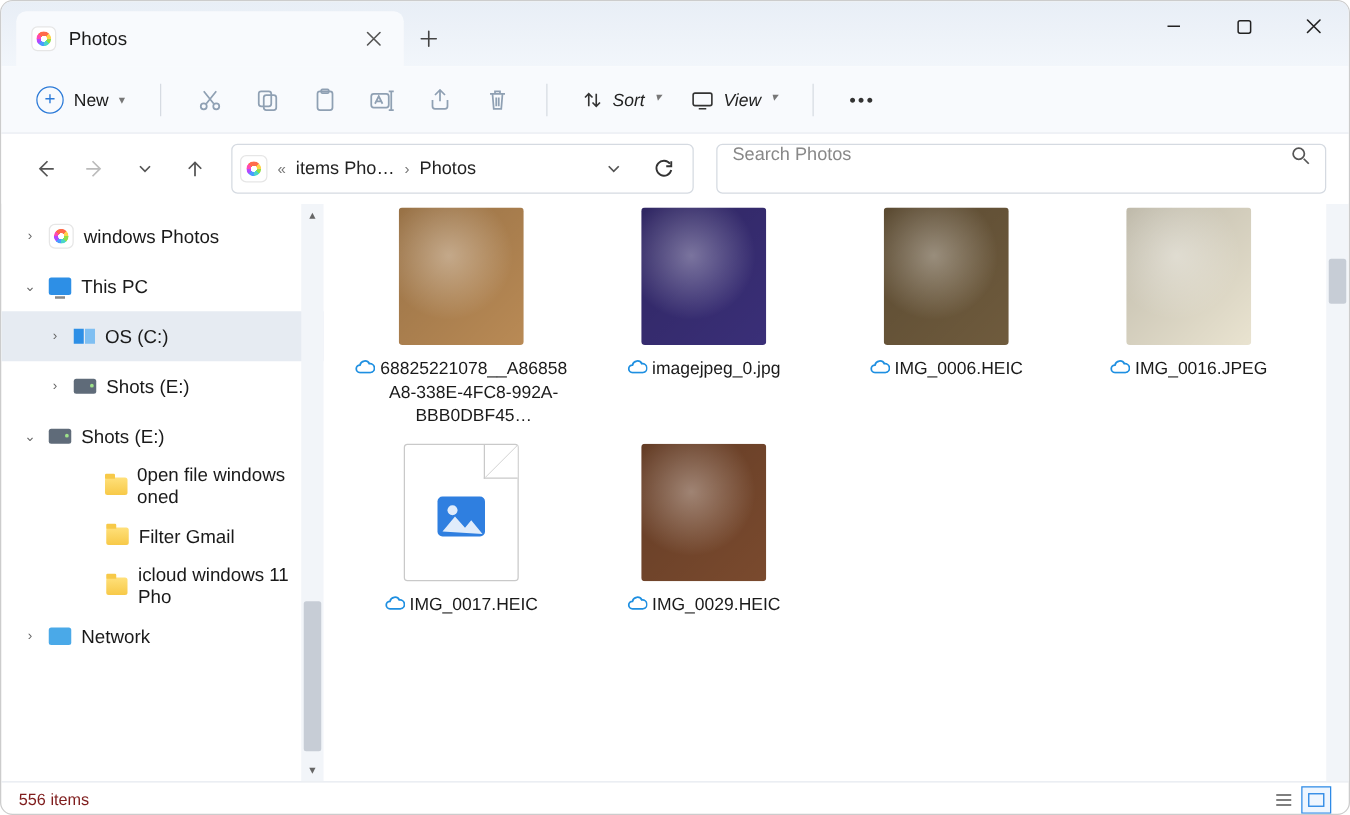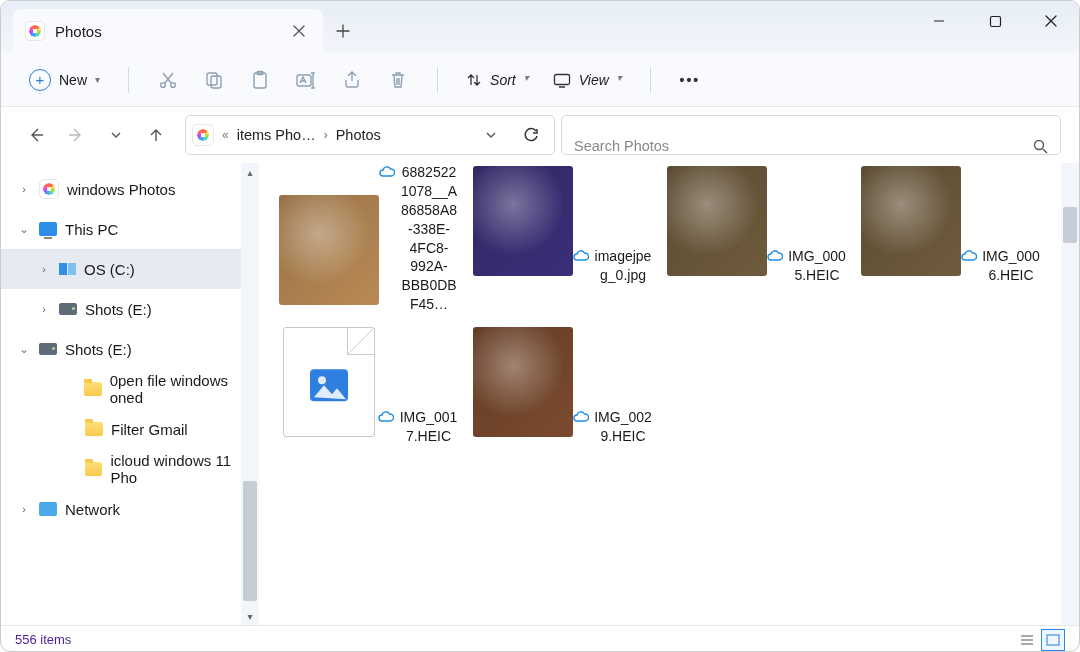--- a/index.html
+++ b/index.html
@@ -24,56 +24,56 @@
 .chev { font-size: 10px; color: #777; }
 
 
 .navrow { height: 56px; background: #fff; display: flex; align-items: center; padding: 0 18px; gap: 6px; }
 .navbtn { width: 34px; height: 34px; display: flex; align-items: center; justify-content: center; color: #999; cursor: pointer; border-radius: 5px; }
 .navbtn.active { color: #333; }
 .addressbar { flex: 0 0 370px; height: 40px; border: 1px solid #d5dae1; border-radius: 5px; display: flex; align-items: center; padding: 0 6px; gap: 6px; margin-left: 6px; }
 .crumb { display: flex; align-items: center; gap: 4px; font-size: 14.5px; color: #222; }
 .crumbsep { color: #777; font-size: 12px; padding: 0 2px; }
 .addrspacer { flex: 1; }
-.searchbox { flex: 1; height: 40px; border: 1px solid #d5dae1; border-radius: 5px; display: flex; align-items: flex-end; padding: 0 12px; color: #888; }
+.searchbox { flex: 1; height: 40px; border: 1px solid #d5dae1; border-radius: 5px; display: flex; align-items: flex-start; padding: 0 12px; margin-left: 12px; color: #888; }
 .searchbox input { border: none; outline: none; flex: 1; font-size: 14.5px; color: #333; background: transparent; }
 .searchbox input::placeholder { color: #888; }
 
 
 .body { display: flex; height: calc(652px - 52px - 54px - 56px - 28px); }
 .sidebar { width: 258px; overflow: hidden; position: relative; padding-top: 6px; }
 .treeitem { display: flex; align-items: center; height: 40px; padding-left: 16px; gap: 8px; cursor: pointer; font-size: 15px; }
 .treeitem.sub { padding-left: 36px; }
 .treeitem.sub2 { padding-left: 62px; }
 .treeitem.selected { background: #e6ebf2; }
 .treecaret { width: 14px; text-align: center; color: #666; font-size: 11px; }
 .treespacer { width: 14px; }
 .sbscroll { position: absolute; right: 0; top: 0; width: 18px; bottom: 0; display: flex; flex-direction: column; align-items: center; background: #f2f5f9; }
 .sbscroll .thumb { width: 14px; height: 120px; background: #c7cdd6; margin-top: 260px; border-radius: 2px; }
 .sbscroll .arrow { width: 18px; height: 18px; display: flex; align-items: center; justify-content: center; color: #666; font-size: 10px; }
 .sbscroll .track { flex: 1; }
 
 .content { flex: 1; overflow: hidden; position: relative; }
 .grid { display: grid; grid-template-columns: repeat(4, 180px); gap: 10px 14px; padding: 0 16px 10px 20px; align-items: start; }
-.item { width: 180px; display: flex; flex-direction: row; align-items: flex-end; }
+.item { width: 180px; display: flex; flex-direction: column; align-items: center; }
 .thumb { width: 150px; height: 116px; display: flex; align-items: center; justify-content: center; margin-bottom: 6px; }
 .thumb .imgph { width: 100px; height: 110px; border-radius: 3px; }
 .thumb .docph { width: 92px; height: 110px; border: 1px solid #c9c9c9; background: #fff; position: relative; border-radius: 3px; }
 .thumb .docph::before { content: ""; position: absolute; top: 0; right: 0; width: 26px; height: 26px; background: linear-gradient(135deg, transparent 49%, #c9c9c9 50%, #fff 52%); border-bottom: 1px solid #c9c9c9; border-left: 1px solid #c9c9c9; }
 .thumb .docph .picglyph { position: absolute; top: 50%; left: 50%; transform: translate(-50%, -40%); }
 .caption { display: flex; align-items: flex-start; gap: 4px; font-size: 14px; line-height: 1.35; text-align: center; max-width: 170px; }
 .caption .cloud { color: #1e8fe1; flex: 0 0 auto; margin-top: 2px; }
 .caption .txt { word-break: break-word; }
 
 .ctscroll { position: absolute; right: 0; top: 0; bottom: 0; width: 18px; background: #f2f5f9; display: flex; flex-direction: column; align-items: center; }
 .ctscroll .thumb2 { width: 14px; height: 36px; background: #c7cdd6; margin-top: 44px; border-radius: 2px; }
 
 
 .status { height: 28px; border-top: 1px solid #e5e9ef; display: flex; align-items: center; padding: 0 14px; font-size: 13px; color: #4a6; color: #2563c0; }
-.status .count { color: #4c1d95; }
+.status .count { color: #7f1d1d; }
 .status .viewbtns { margin-left: auto; display: flex; gap: 2px; }
 .status .vb { width: 24px; height: 22px; border: 1px solid transparent; display: flex; align-items: center; justify-content: center; color: #555; cursor: pointer; }
 .status .vb.active { border-color: #2e8ae6; color: #2e8ae6; background: #eef6ff; }
 
 
 .folder { width: 18px; height: 14px; background: linear-gradient(#ffe07a, #f7c948); border-radius: 2px; position: relative; }
 .folder::before { content: ""; position: absolute; top: -3px; left: 0; width: 8px; height: 4px; background: #f7c948; border-radius: 1px 1px 0 0; }
 .driveico { width: 18px; height: 12px; background: #5f6b79; border-radius: 2px; position: relative; }
 .driveico::after { content: ""; position: absolute; right: 2px; top: 4px; width: 3px; height: 3px; background: #9fe28a; border-radius: 50%; }
 .pcico { width: 18px; height: 14px; background: #2d8fe6; border-radius: 2px; position: relative; }
@@ -339,34 +339,34 @@
         <div class="item">
           <div class="thumb">
             <div class="imgph" style="background:#6f5b3d; background-image: radial-gradient(circle at 40% 35%, rgba(255,255,255,.35), transparent 55%), linear-gradient(135deg, rgba(0,0,0,.18), transparent);"></div>
           </div>
           <div class="caption">
             <span class="cloud">
               <svg width="16" height="12" viewBox="0 0 16 12">
                 <path d="M4 11 a3 3 0 0 1 0 -6 a4 4 0 0 1 7.5 -1 a3 3 0 0 1 1 7 z" fill="none" stroke="#1e8fe1" stroke-width="1.4"></path>
               </svg>
             </span>
-            <span class="txt">IMG_0005.HEIC</span>
-          </div>
-        </div>
-        <div class="item">
-          <div class="thumb">
-            <div class="imgph" style="background:#6f5b3d; background-image: radial-gradient(circle at 40% 35%, rgba(255,255,255,.35), transparent 55%), linear-gradient(135deg, rgba(0,0,0,.18), transparent);"></div>
-          </div>
-          <div class="caption">
-            <span class="cloud">
-              <svg width="16" height="12" viewBox="0 0 16 12">
-                <path d="M4 11 a3 3 0 0 1 0 -6 a4 4 0 0 1 7.5 -1 a3 3 0 0 1 1 7 z" fill="none" stroke="#1e8fe1" stroke-width="1.4"></path>
-              </svg>
-            </span>
             <span class="txt">IMG_0006.HEIC</span>
+          </div>
+        </div>
+        <div class="item">
+          <div class="thumb">
+            <div class="imgph" style="background:#e9e3d0; background-image: radial-gradient(circle at 40% 35%, rgba(255,255,255,.35), transparent 55%), linear-gradient(135deg, rgba(0,0,0,.18), transparent);"></div>
+          </div>
+          <div class="caption">
+            <span class="cloud">
+              <svg width="16" height="12" viewBox="0 0 16 12">
+                <path d="M4 11 a3 3 0 0 1 0 -6 a4 4 0 0 1 7.5 -1 a3 3 0 0 1 1 7 z" fill="none" stroke="#1e8fe1" stroke-width="1.4"></path>
+              </svg>
+            </span>
+            <span class="txt">IMG_0016.JPEG</span>
           </div>
         </div>
         <div class="item">
           <div class="thumb">
             <div class="docph">
               <div class="picglyph">
                 <svg width="42" height="42" viewBox="0 0 42 42">
                   <rect x="2" y="4" width="38" height="32" rx="4" fill="#2f7fe0"></rect>
                   <circle cx="14" cy="15" r="4" fill="#fff" opacity="0.85"></circle>
                   <path d="M6 32 l10 -12 l8 9 l5 -6 l9 11 z" fill="#fff" opacity="0.85"></path>

